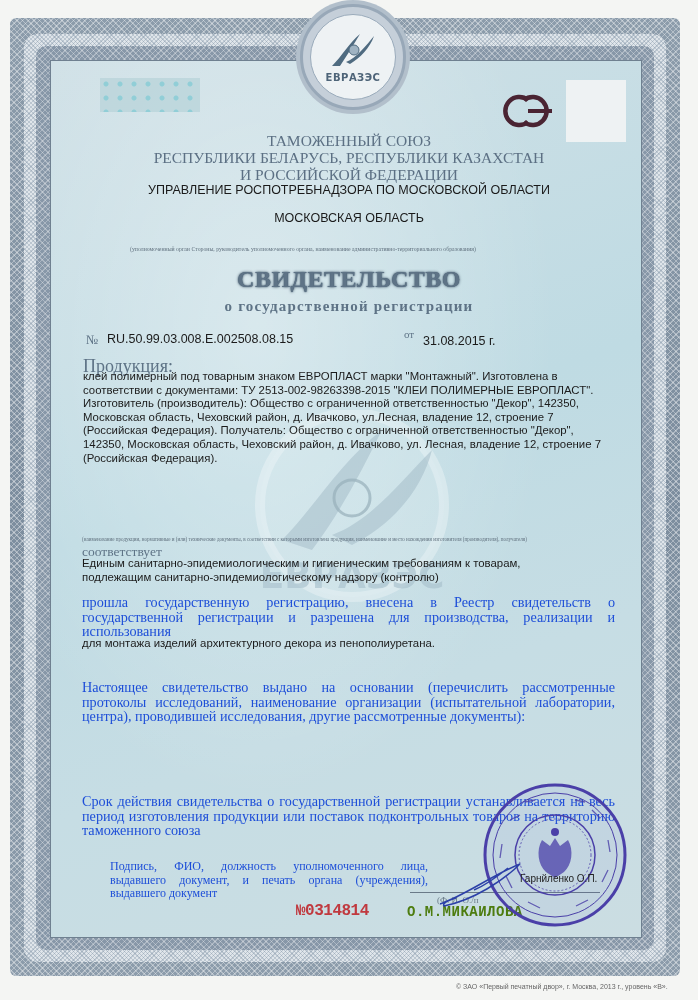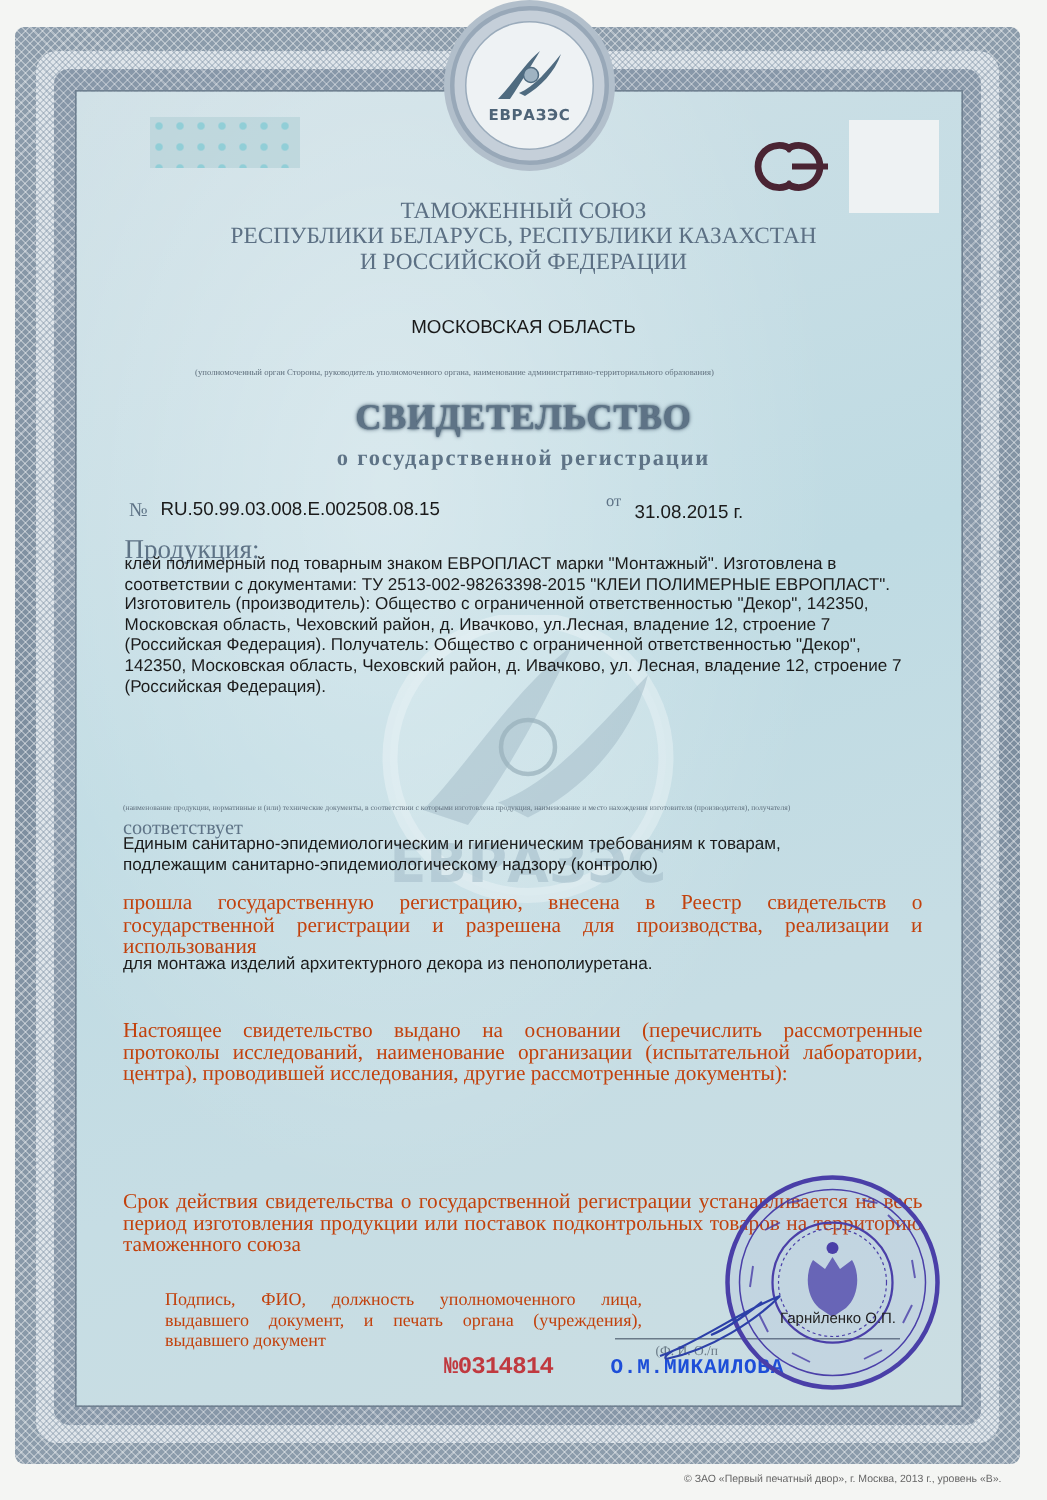--- a/index.html
+++ b/index.html
@@ -99,21 +99,21 @@
     font-family: "Liberation Serif", serif; font-weight: bold; font-size: 15px;
     color: #5e7386; letter-spacing: 1.2px;
   }
   .label-serif {
     position: absolute; font-family: "Liberation Serif", serif; color: #5e7386;
   }
   .body-text {
     position: absolute; font-size: 11.4px; color: #1b1b1b; line-height: 13.6px;
   }
   .para-serif {
-    position: absolute; font-family: "Liberation Serif", serif; color: #c2410c;
+    position: absolute; font-family: "Liberation Serif", serif; color: #1d4ed8;
     font-size: 14.2px; line-height: 14.5px; text-align: justify;
   }
   .watermark {
     position: absolute; left: 232px; top: 410px; width: 240px; height: 200px;
     opacity: 0.55;
   }
   .stamp {
     position: absolute; left: 480px; top: 780px; width: 150px; height: 150px;
   }
   .signature {
@@ -122,21 +122,21 @@
   .sig-line {
     position: absolute; left: 410px; top: 892px; width: 190px; height: 1px; background: #6a7a88;
   }
   .serial {
     position: absolute; left: 296px; top: 902px;
     font-family: "Liberation Mono", monospace; font-size: 16px; color: #c0393f; font-weight: bold;
     letter-spacing: -0.5px;
   }
   .signer {
     position: absolute; left: 407px; top: 904px;
-    font-family: "Liberation Mono", monospace; font-size: 14px; color: #1d4ed8; font-weight: bold;
+    font-family: "Liberation Mono", monospace; font-size: 14px; color: #4d7c0f; font-weight: bold;
     letter-spacing: 0.5px;
   }
   .printer {
     position: absolute; left: 456px; top: 983px;
     font-size: 7px; color: #666;
   }
 </style>
 </head>
 <body>
 
@@ -172,20 +172,21 @@
   <circle cx="120" cy="88" r="18" fill="none" stroke="rgba(110,135,150,0.7)" stroke-width="3"></circle>
   <text x="120" y="178" text-anchor="middle" font-family="DejaVu Sans, sans-serif" font-weight="bold" font-size="36" fill="rgba(150,175,190,0.75)">ЕВРАЗЭС</text>
 </svg>
 
 <div class="content">
 
   <div class="hdr-union" style="top:132px">ТАМОЖЕННЫЙ СОЮЗ</div>
   <div class="hdr-union" style="top:149px">РЕСПУБЛИКИ БЕЛАРУСЬ, РЕСПУБЛИКИ КАЗАХСТАН</div>
   <div class="hdr-union" style="top:166px">И РОССИЙСКОЙ ФЕДЕРАЦИИ</div>
 
+  <div class="hdr-authority" style="top:183px">УПРАВЛЕНИЕ РОСПОТРЕБНАДЗОРА ПО МОСКОВСКОЙ ОБЛАСТИ</div>
   <div class="hdr-authority" style="top:211px">МОСКОВСКАЯ ОБЛАСТЬ</div>
 
   <div class="caption-tiny" style="left:130px; top:246px">(уполномоченный орган Стороны, руководитель уполномоченного органа, наименование административно-территориального образования)</div>
 
   <div class="doc-title">СВИДЕТЕЛЬСТВО</div>
   <div class="doc-subtitle">о государственной регистрации</div>
 
   <div class="label-serif" style="left:86px; top:332px; font-size:13px;">№</div>
   <div class="body-text" style="left:107px; top:333px; font-size:12.5px;">RU.50.99.03.008.Е.002508.08.15</div>
   <div class="label-serif" style="left:404px; top:328px; font-size:11px;">от</div>

